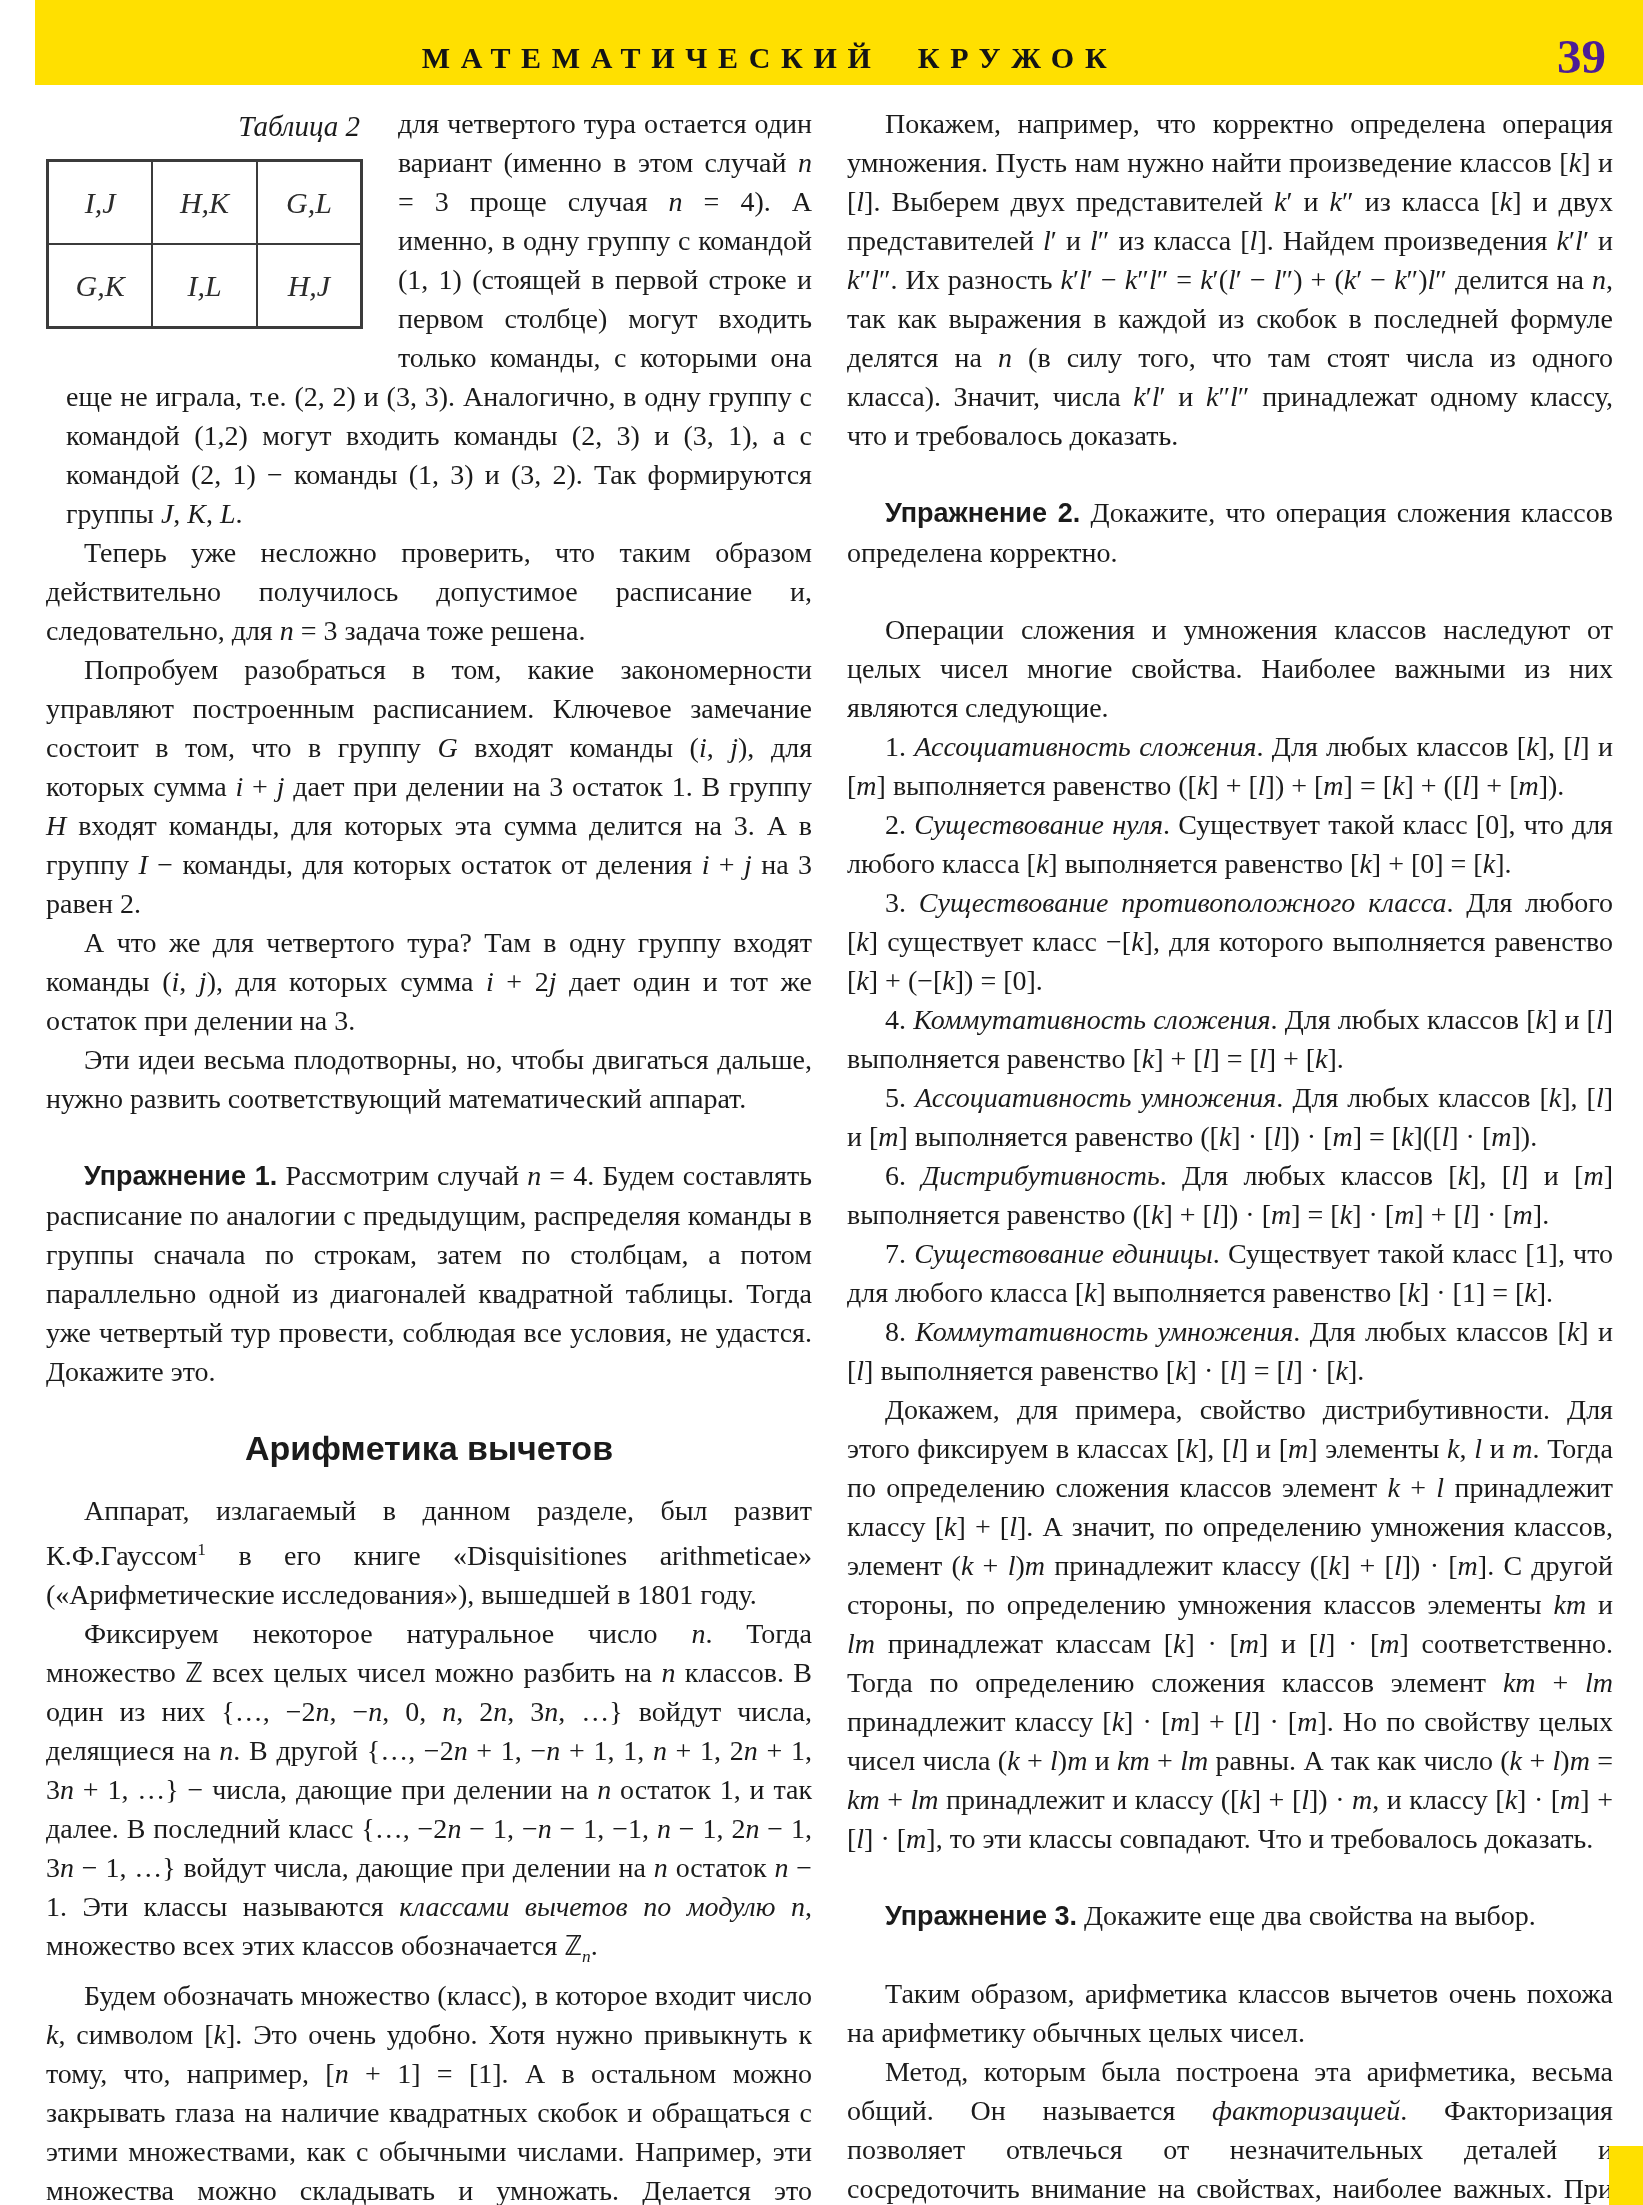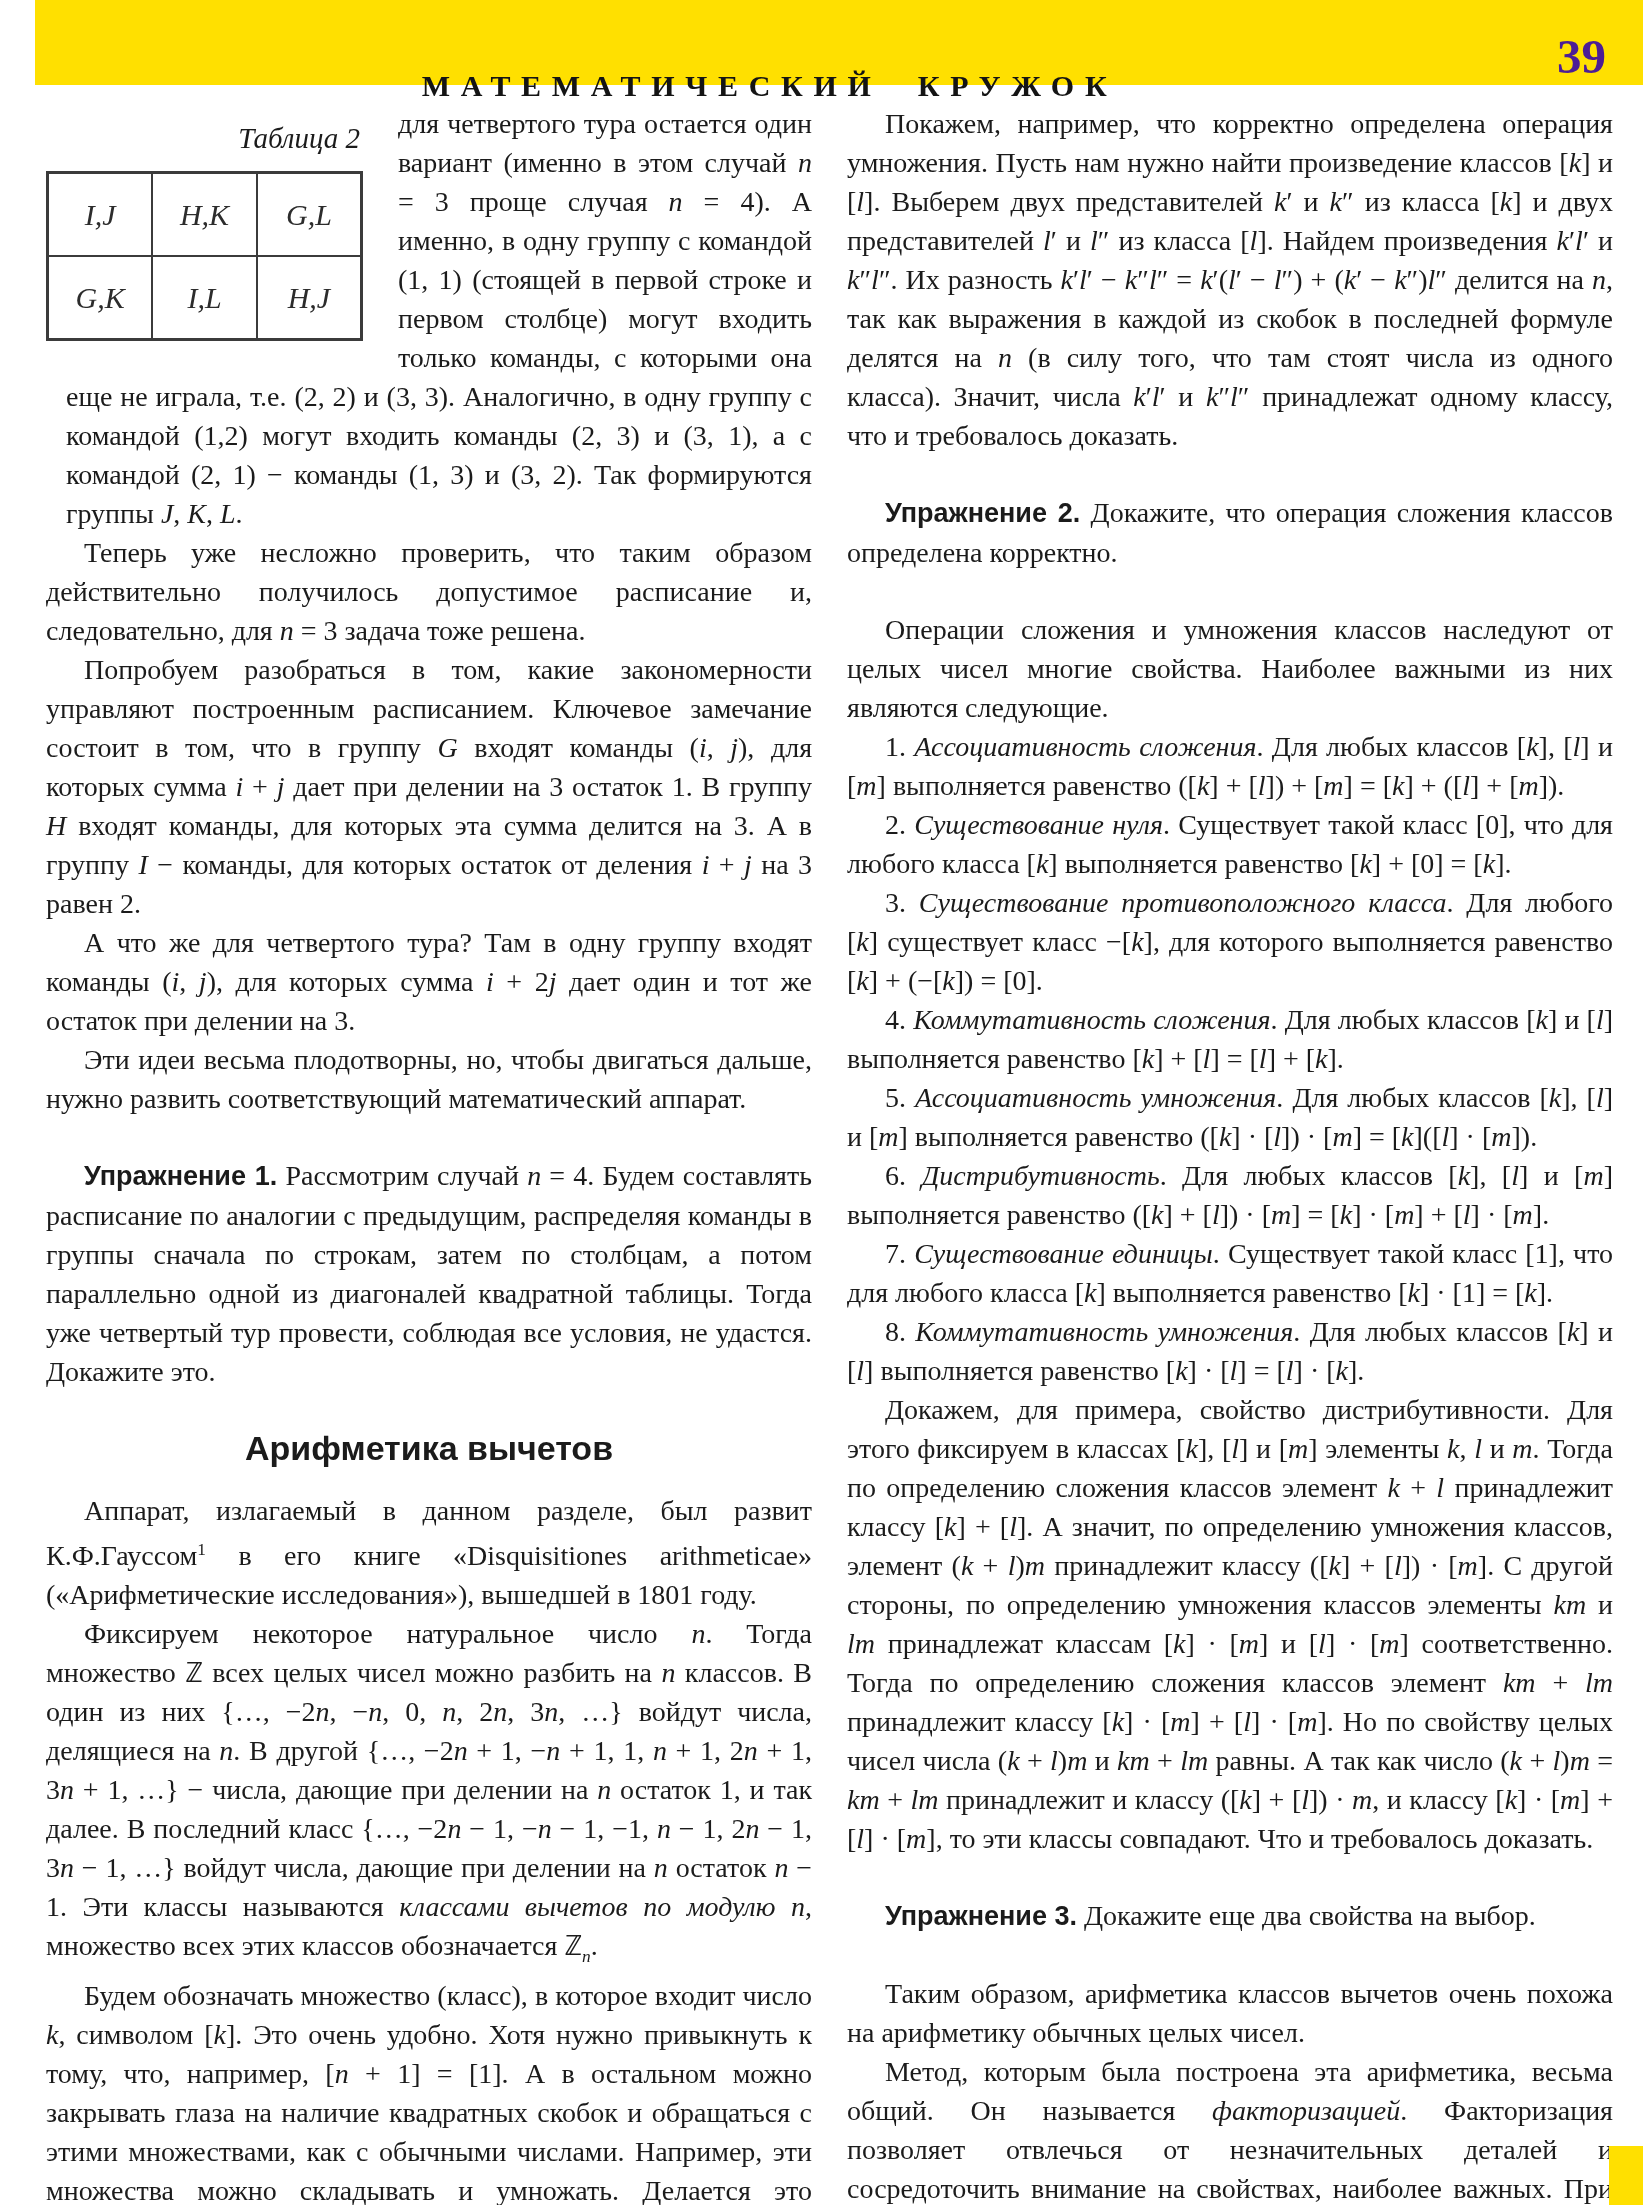--- a/index.html
+++ b/index.html
@@ -2,39 +2,39 @@
 <html style="font-size:13px"><head>
 <meta charset="utf-8">
 <style>
   html,body{margin:0;padding:0;background:#ffffff;}
   .page{position:relative;width:1644px;height:2205px;background:#ffffff;
         font-family:"Liberation Serif",serif;color:#1b1b1b;overflow:hidden;}
 
   
   .band{position:absolute;left:35px;top:0;width:1609px;height:85px;background:#FFE000;}
   .band-title{position:absolute;left:0;right:140px;top:41px;text-align:center;
-              font-weight:bold;font-size:30px;letter-spacing:10.7px;word-spacing:18px;color:#141414;margin-top:28px;}
+              font-weight:bold;font-size:30px;letter-spacing:10.7px;word-spacing:18px;color:#141414;}
   .page-num{position:absolute;right:38px;top:28px;font-size:49px;font-weight:bold;color:#4c1d95;}
 
   
   .col{position:absolute;top:104px;width:766px;font-size:28px;line-height:39px;
        text-align:justify;}
   .col-left{left:46px;}
   .col-right{left:847px;}
 
   p.para{margin:0;text-indent:38px;}
   p.para.noindent{text-indent:0;padding-left:20px;}
   p.para.exercise{margin:38px 0;}
   .ex-label{font-family:"Liberation Sans",sans-serif;font-size:27px;}
 
   .section-heading{font-family:Liberation Sans, sans-serif;font-weight:bold;
                    font-size:34px;text-align:center;margin:31px 0 23px 0;}
 
   
-  .table-figure{float:left;width:319px;margin:15px 33px 13px 0;font-family:Liberation Serif, serif;}
+  .table-figure{float:left;width:319px;margin:3px 33px 13px 0;font-family:Liberation Serif, serif;}
   .table-caption{font-style:italic;font-size:29px;text-align:right;padding-right:5px;
                  margin-bottom:13px;}
   table.t2{border-collapse:collapse;width:317px;border:3.3px solid #3b3b3b;padding-left:17px;}
   table.t2 td{border:2.5px solid #3b3b3b;width:33.33%;height:79px;text-align:center;
               font-style:italic;font-size:30px;color:#2c2c2c;}
 
   sup{font-size:0.62em;}
   sub{font-size:0.62em;}
   i{font-family:"Liberation Serif",serif;}
 

